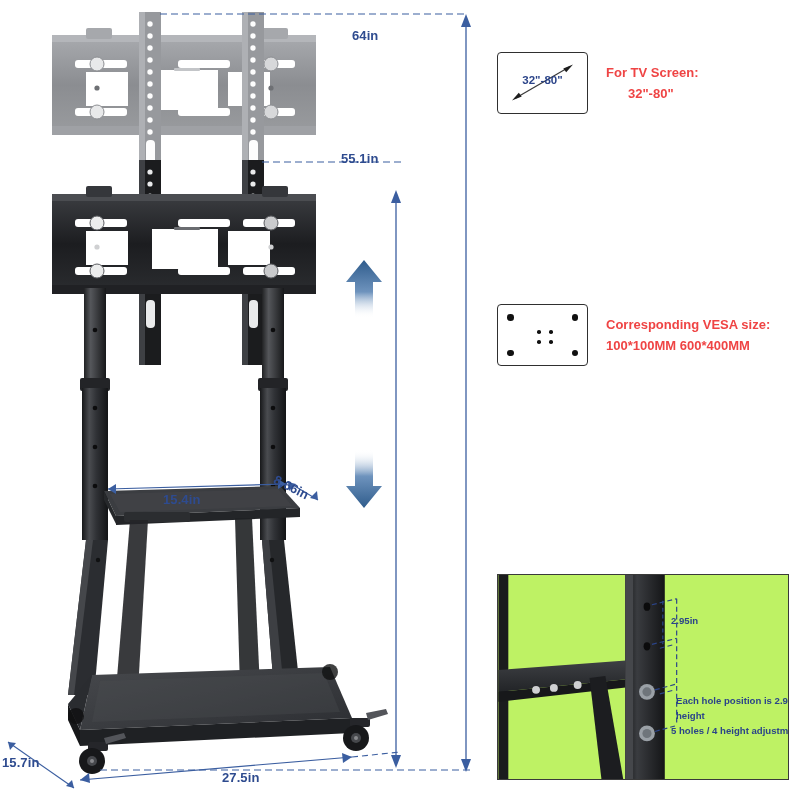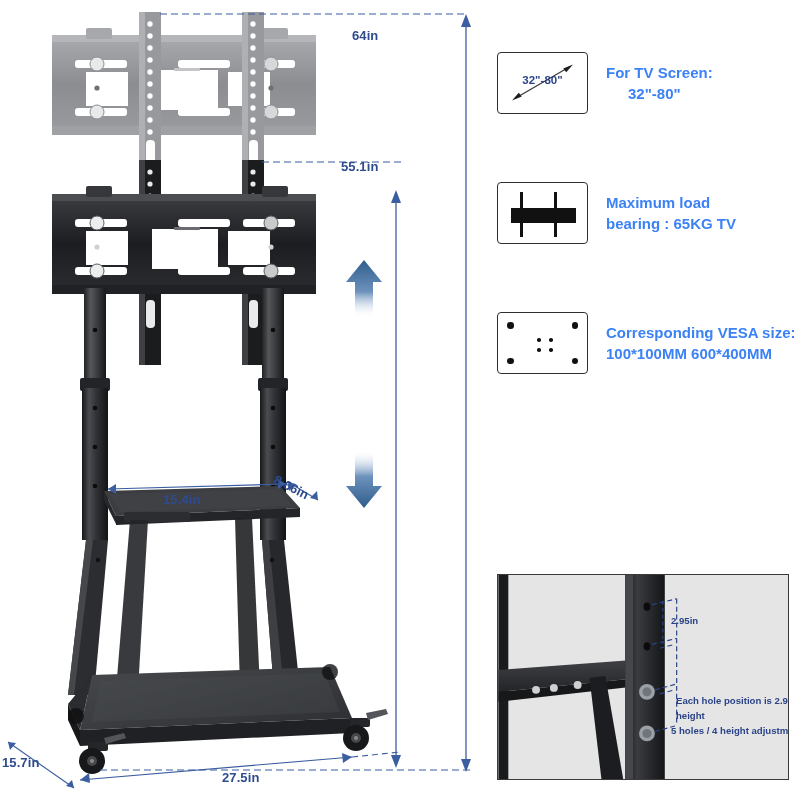--- a/index.html
+++ b/index.html
@@ -13,23 +13,23 @@
 
   .dim-text {
     position: absolute;
     color: #2e4b8f;
     font-weight: bold;
     font-size: 13px;
     white-space: nowrap;
     letter-spacing: .1px;
   }
   .feat-text {
-    color: #3b82f6;
+    color: #ef4444;
     font-weight: bold;
-    font-size: 15px;
+    font-size: 13px;
     line-height: 21px;
     white-space: nowrap;
   }
 
   
   #illus { position: absolute; left: 0; top: 0; width: 480px; height: 800px; }
 
   
   .feature-row {
     position: absolute; left: 497px; display: flex; align-items: center;
@@ -53,21 +53,21 @@
   .v-dot-lg { position: absolute; width: 6.5px; height: 6.5px; border-radius: 50%; background: #111; }
   .v-dot-sm { position: absolute; width: 3.6px; height: 3.6px; border-radius: 50%; background: #111; }
   
   .ha-vert { position: absolute; left: 24px; top: 13px; width: 5px; height: 37px; background: #1d1d1d; }
   .ha-top  { position: absolute; left: 24px; top: 13px; width: 44px; height: 5.5px; background: #1d1d1d; }
   .ha-bot  { position: absolute; left: 24px; top: 44.5px; width: 44px; height: 5.5px; background: #9b9b9b; }
 
   
   #detail {
     position: absolute; left: 497px; top: 574px; width: 292px; height: 206px;
-    border: 1.4px solid #3a3a3a; background: #e5e5e5; overflow: hidden;
+    border: 1.4px solid #3a3a3a; background: #bef264; overflow: hidden;
   }
   .d-note {
     position: absolute; color: #2b4489; font-weight: bold;
     font-size: 9.6px; line-height: 15px; text-align: center; white-space: nowrap;
   }
 </style>
 </head>
 <body>
 
 <div id="page">
@@ -323,54 +323,43 @@
       <polygon points="74,788 66,786 72,780"></polygon>
     </g>
 
     <g>
       <path d="M364 260 L382 282 L373 282 L373 318 L355 318 L355 282 L346 282 Z" fill="url(#arrUp)"></path>
       <path d="M364 508 L382 486 L373 486 L373 450 L355 450 L355 486 L346 486 Z" fill="url(#arrDn)"></path>
     </g>
   </svg>
 
   <div class="dim-text" style="left:352px; top:28px;">64in</div>
-  <div class="dim-text" style="left:341px; top:159px;">55.1in</div>
+  <div class="dim-text" style="left:341px; top:151px;">55.1in</div>
   <div class="dim-text" style="left:163px; top:468px;margin-top:24px;">15.4in</div>
   <div class="dim-text" style="left:278px; top:472px; transform:rotate(27deg); transform-origin:left top;">8.66in</div>
   <div class="dim-text" style="left:2px; top:755px;">15.7in</div>
   <div class="dim-text" style="left:222px; top:770px;">27.5in</div>
 
   <div class="feature-row" style="top:52px;">
     <div class="feat-icon">
       <svg viewBox="0 0 91 62" style="position:absolute;inset:0;width:100%;height:100%">
         <line x1="17" y1="47" x2="74" y2="14" stroke="#3a3a3a" stroke-width="1.3"></line>
         <polygon points="14,49 24,45 21,41" fill="#1d1d1d"></polygon>
         <polygon points="77,12 67,16 70,20" fill="#1d1d1d"></polygon>
       </svg>
       <div class="tvscr-txt">32"-80"</div>
     </div>
     <div class="feat-label">
       <div class="feat-text">For TV Screen:</div>
       <div class="feat-text" style="padding-left:22px">32"-80"</div>
     </div>
   </div>
 
-  <div class="feature-row" style="top:182px;">
-    <div class="feat-icon">
-      <div class="load-post" style="left:22px;"></div>
-      <div class="load-post" style="left:56px;"></div>
-      <div class="load-bar"></div>
-    </div>
-    <div class="feat-label">
-      <div class="feat-text">Maximum load</div>
-      <div class="feat-text">bearing : 65KG TV</div>
-    </div>
-  </div>
-
-  <div class="feature-row" style="top:312px;">
+
+  <div class="feature-row" style="top:304px;">
     <div class="feat-icon">
       <div class="v-dot-lg" style="left:9px;  top:9px;"></div>
       <div class="v-dot-lg" style="right:9px; top:9px;"></div>
       <div class="v-dot-lg" style="left:9px;  bottom:9px;"></div>
       <div class="v-dot-lg" style="right:9px; bottom:9px;"></div>
       <div class="v-dot-sm" style="left:39px; top:25px;"></div>
       <div class="v-dot-sm" style="left:51px; top:25px;"></div>
       <div class="v-dot-sm" style="left:39px; top:35px;"></div>
       <div class="v-dot-sm" style="left:51px; top:35px;"></div>
     </div>

